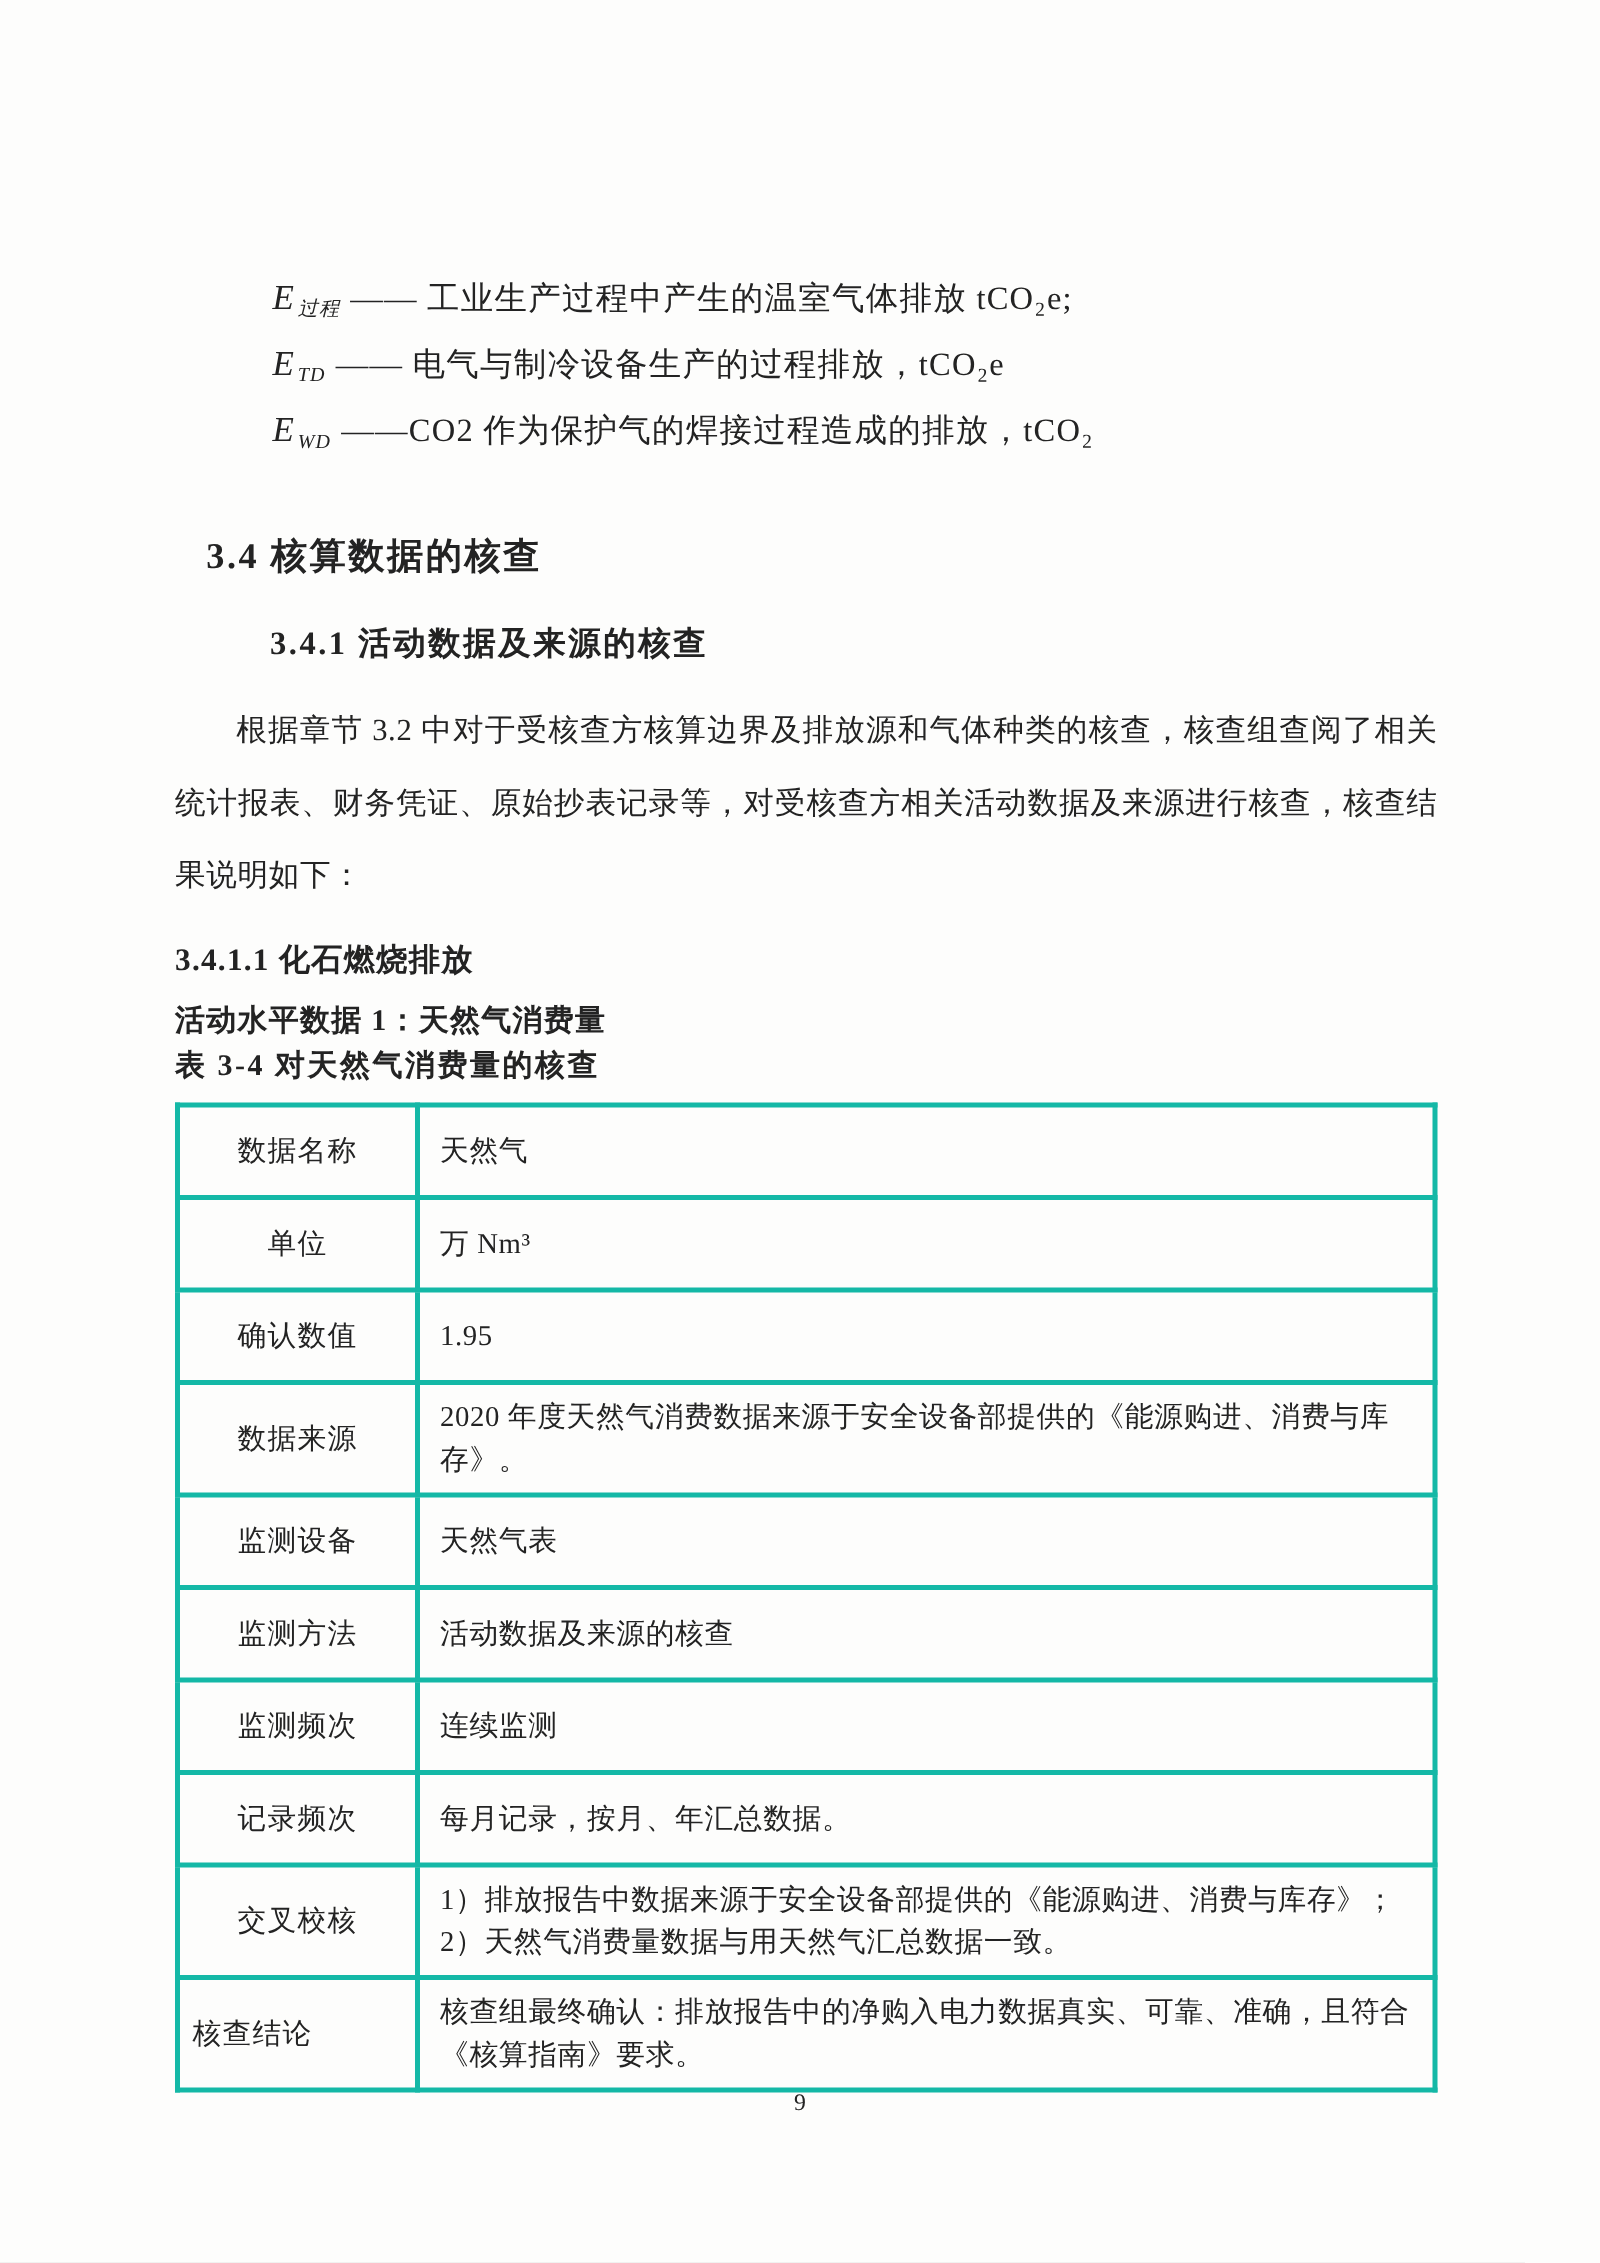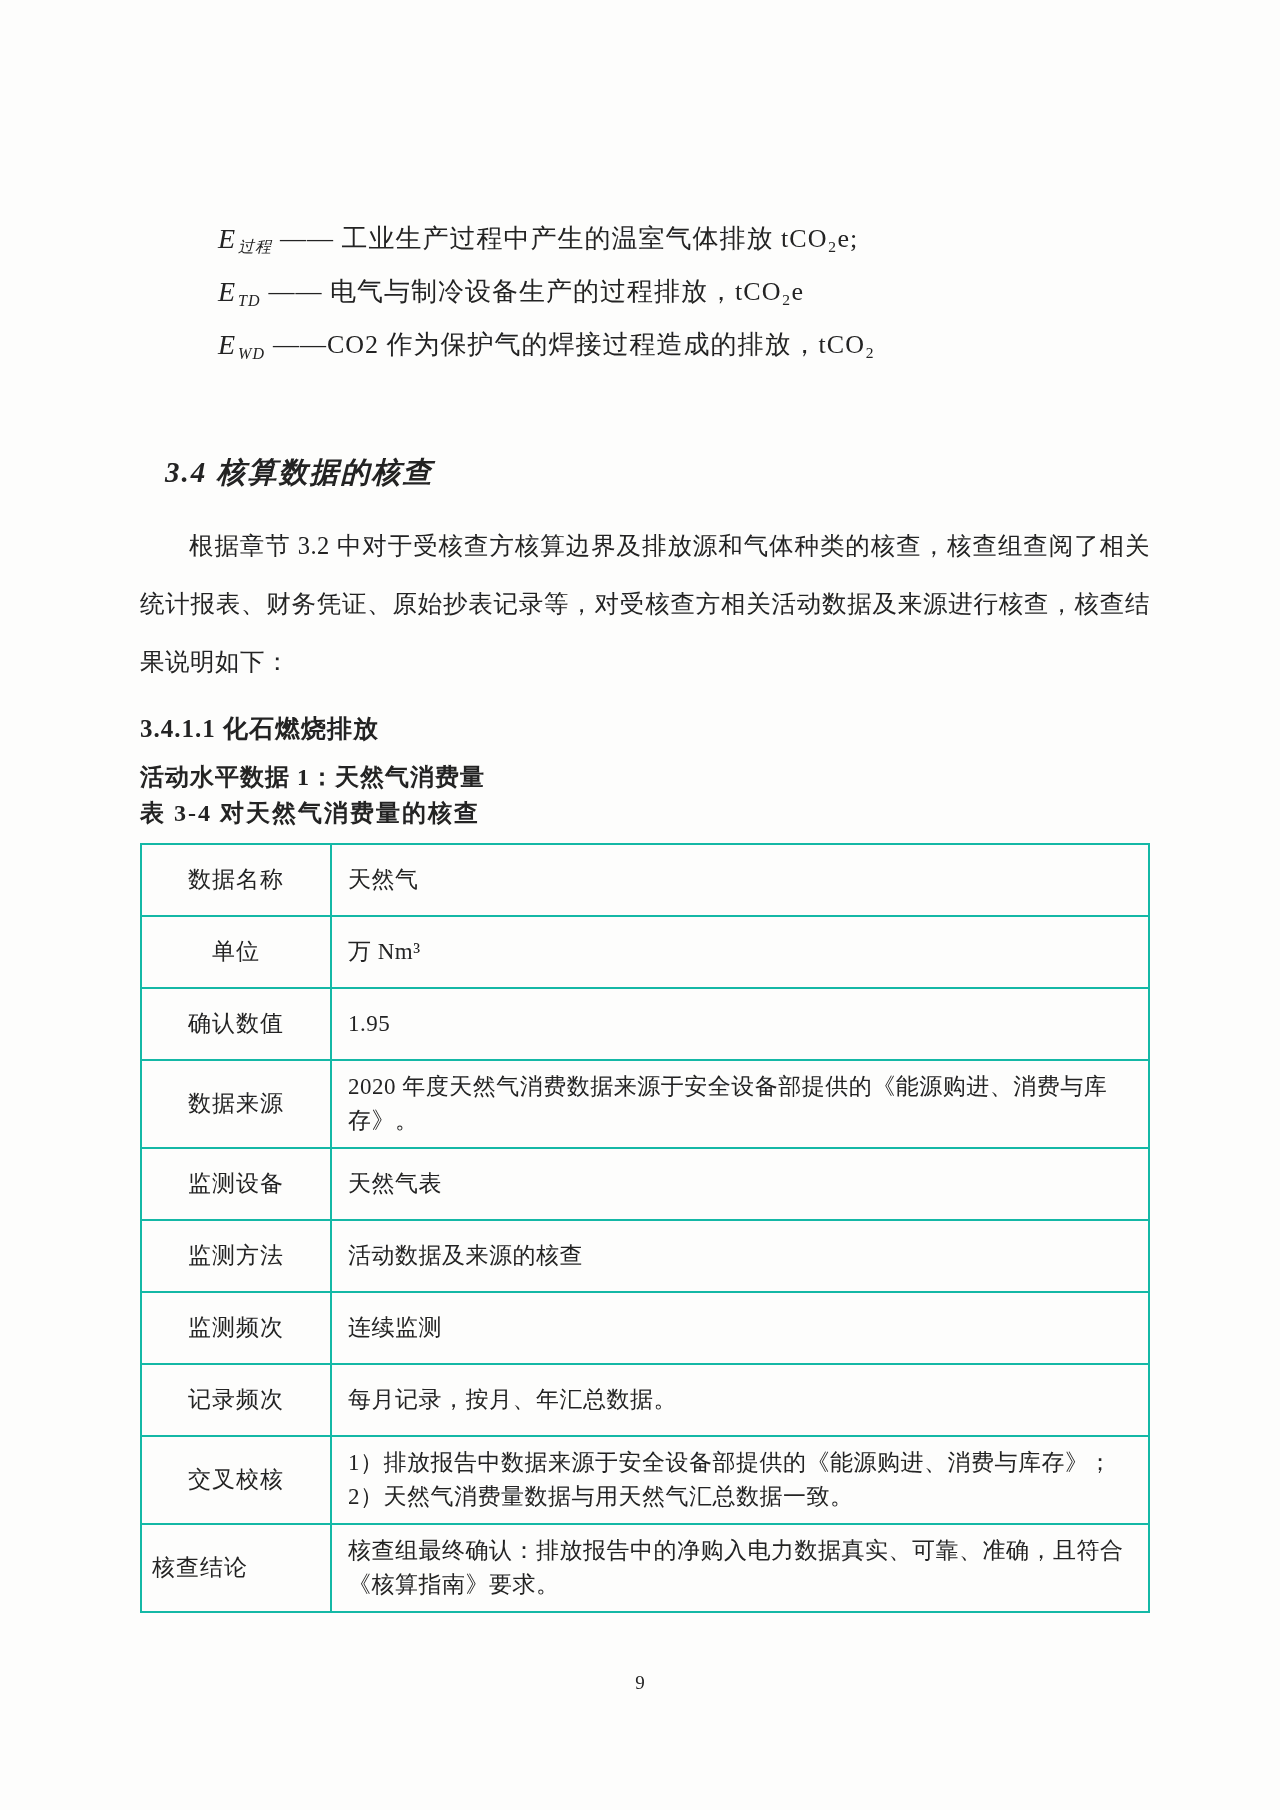--- a/index.html
+++ b/index.html
@@ -36,26 +36,25 @@
   }
   .e-sub {
     font-size: 16px;
     font-style: italic;
     position: relative;
     top: 9px;
     margin-right: 8px;
   }
 
   .h34 {
-    margin-top: 82px;
+    margin-top: 54px;
     padding-left: 25px;
     font-size: 29px;
     font-weight: bold;
     letter-spacing: 2px;
-    font-style: italic;
   }
   .h341 {
     margin-top: 32px;
     padding-left: 76px;
     font-size: 26px;
     font-weight: bold;
     letter-spacing: 2px;
   }
   .body-par {
     margin-top: 24px;
@@ -84,21 +83,21 @@
     font-weight: bold;
     letter-spacing: 2px;
   }
 
   table.verification {
     margin-top: 14px;
     width: 1010px;
     border-collapse: collapse;
   }
   table.verification td {
-    border: 2px solid #14b8a6;
+    border: 4px solid #14b8a6;
     font-size: 23px;
     line-height: 34px;
     vertical-align: middle;
   }
   td.lbl {
     width: 172px;
     text-align: center;
     letter-spacing: 1px;
     padding: 4px 6px;
   }
@@ -138,20 +137,21 @@
           <span>——  电气与制冷设备生产的过程排放，tCO₂e</span>
       </div>
       <div class="formula-line">
         <span class="e-symbol">E</span>
           <span class="e-sub">WD</span>
           <span>——CO2 作为保护气的焊接过程造成的排放，tCO₂</span>
       </div>
     </div>
 
     <div class="h34">3.4 核算数据的核查</div>
+    <div class="h341">3.4.1 活动数据及来源的核查</div>
 
     <div class="body-par">根据章节 3.2 中对于受核查方核算边界及排放源和气体种类的核查，核查组查阅了相关统计报表、财务凭证、原始抄表记录等，对受核查方相关活动数据及来源进行核查，核查结果说明如下：</div>
 
     <div class="h3411">3.4.1.1 化石燃烧排放</div>
     <div class="activity-label">活动水平数据 1：天然气消费量</div>
     <div class="table-caption">表 3-4  对天然气消费量的核查</div>
 
     <table class="verification">
       <tbody>
         <tr class="single">

